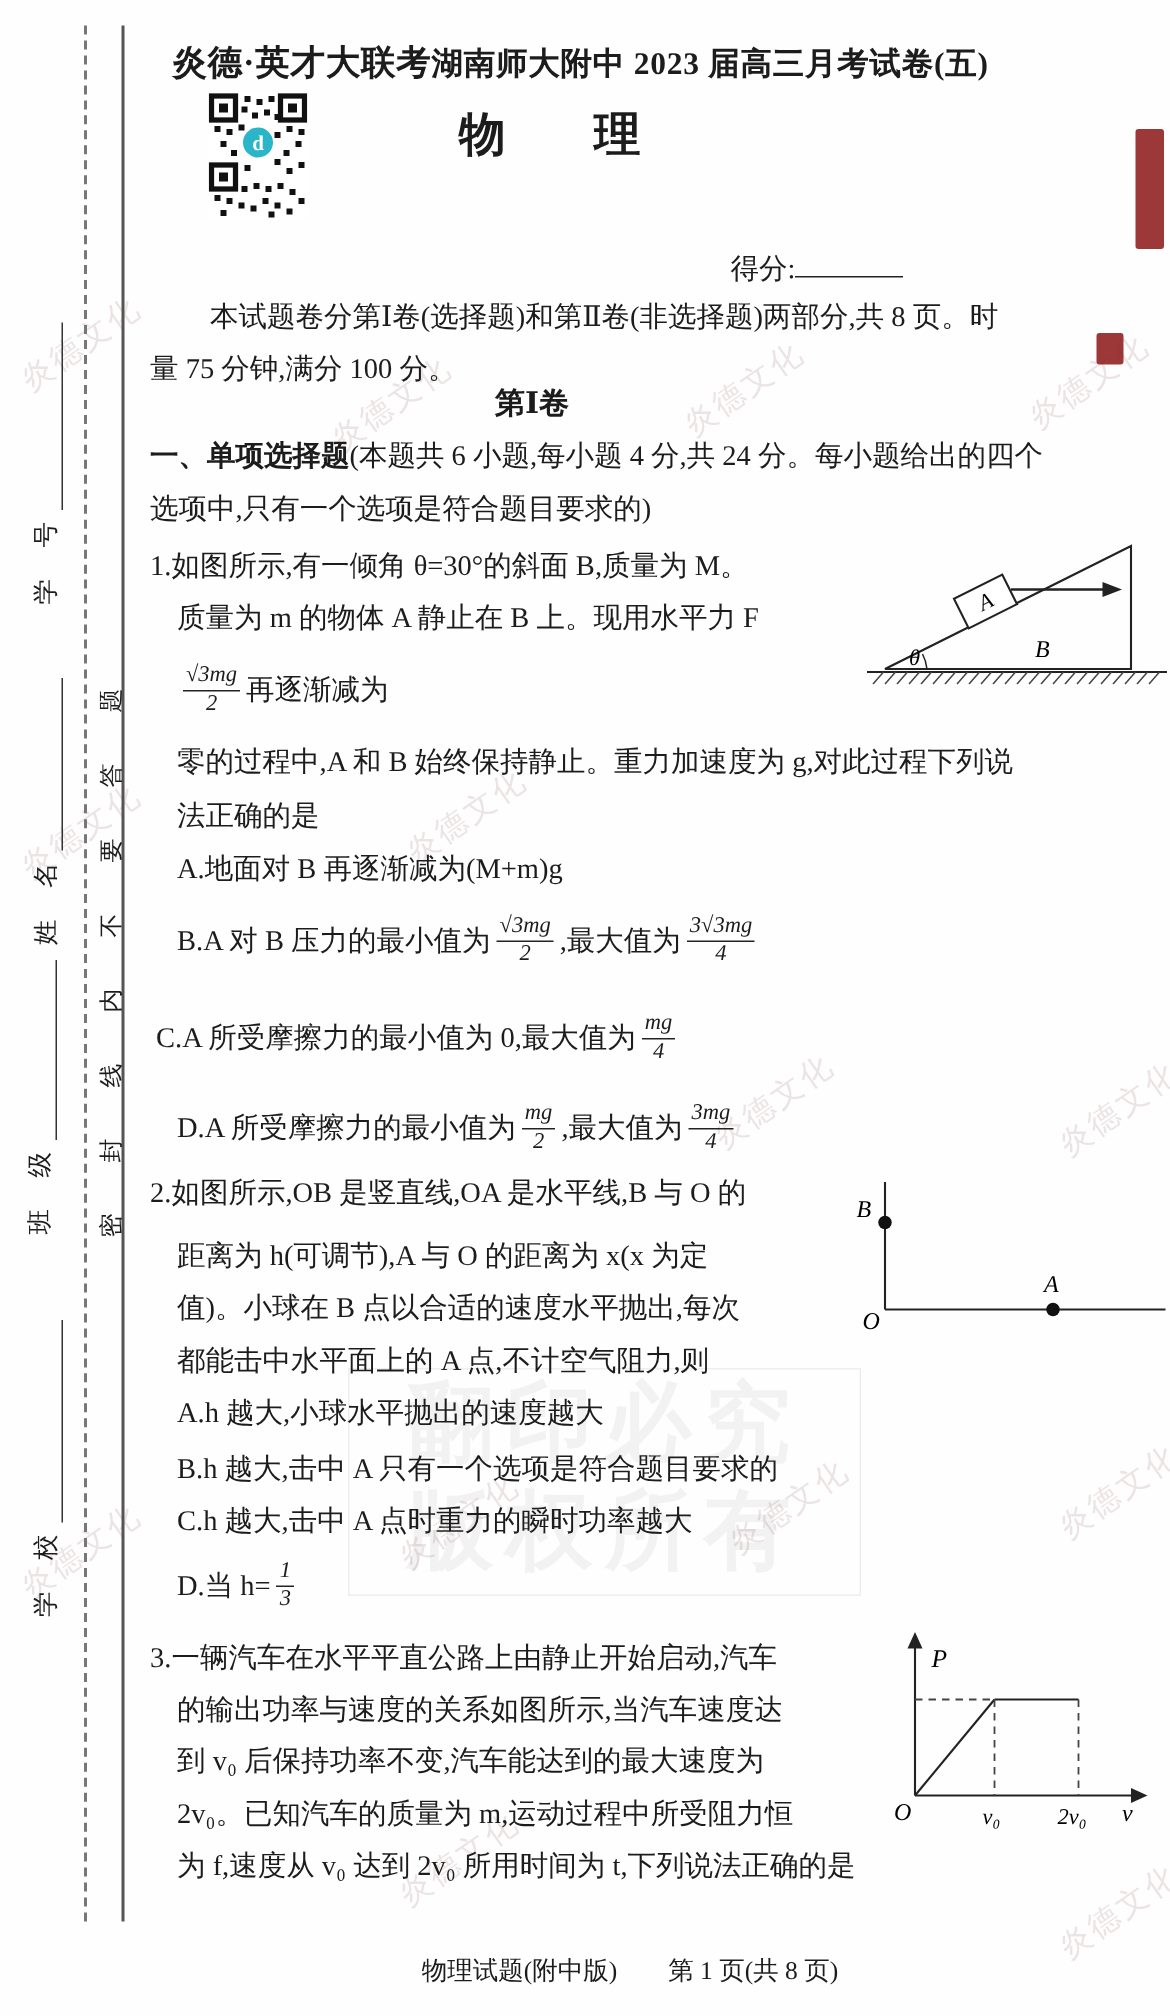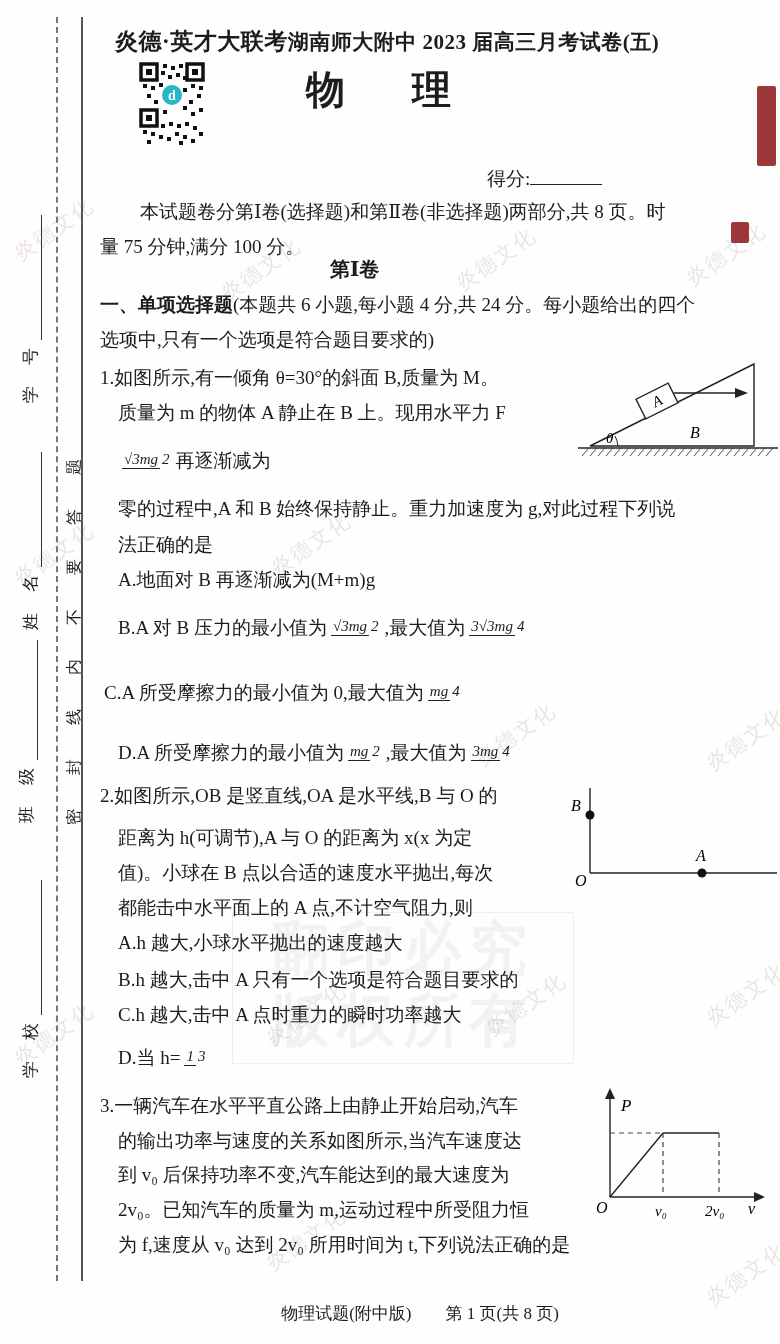--- a/index.html
+++ b/index.html
@@ -4,21 +4,21 @@
 <style>
   html,body{margin:0;padding:0;}
   body{
     width:780px;height:1344px;position:relative;overflow:hidden;
     background:#fefefe;color:#1c1c1c;
     font-family:"Liberation Serif","DejaVu Serif",serif;
   }
   .t{position:absolute;white-space:nowrap;font-size:19px;line-height:23px;z-index:3;}
   .bold{font-weight:bold;}
   .mline{display:flex;align-items:center;height:44px;}
-  .frac{display:inline-flex;flex-direction:row;align-items:center;margin:0 4px;
+  .frac{display:inline-flex;flex-direction:column;align-items:center;margin:0 4px;
         font-size:15px;line-height:1.15;font-style:italic;}
   .frac .num{border-bottom:1.3px solid #222;padding:0 2px;}
   .frac .den{padding:0 2px;}
   
   .mline-dashed{position:absolute;left:56px;top:17px;height:1264px;border-left:2px dashed #777;z-index:2;}
   .mline-solid{position:absolute;left:81px;top:17px;height:1264px;border-left:2px solid #555;z-index:2;}
   .vfield{position:absolute;transform:rotate(-90deg);transform-origin:0 0;
           display:flex;align-items:flex-end;font-size:17px;letter-spacing:2px;z-index:3;}
   .vblank{display:inline-block;border-bottom:1.5px solid #333;height:15px;margin-left:6px;}
   .vseal{position:absolute;transform:rotate(-90deg);transform-origin:0 0;
@@ -127,21 +127,21 @@
       <rect x="36" y="70" width="4" height="4"></rect>
       <rect x="44" y="73" width="4" height="4"></rect>
     <rect x="52" y="77" width="4" height="4"></rect>
       <rect x="8" y="78" width="4" height="4"></rect>
       <rect x="40" y="79" width="4" height="4"></rect>
   </g>
   <circle cx="33" cy="33" r="10" fill="#2ab5c8"></circle>
   <text x="33" y="38" text-anchor="middle" font-size="14" font-weight="bold" fill="#fff">d</text>
 </svg>
 
-<div class="t bold" style="left:306px;top:78px;font-size:39px;letter-spacing:14px">物　理</div>
+<div class="t bold" style="left:306px;top:78px;font-size:31px;letter-spacing:14px">物　理</div>
 
 <div class="t" style="left:487px;top:165px">
   <span>得分:</span><span class="score-blank"></span>
 </div>
 
 <div class="t" style="left:140px;top:200px">本试题卷分第Ⅰ卷(选择题)和第Ⅱ卷(非选择题)两部分,共 8 页。时</div>
 <div class="t" style="left:100px;top:235px">量 75 分钟,满分 100 分。</div>
 <div class="t bold" style="left:330px;top:258px;font-size:20px">第Ⅰ卷</div>
 <div class="t" style="left:100px;top:293px">
   <span class="bold">一、单项选择题</span><span>(本题共 6 小题,每小题 4 分,共 24 分。每小题给出的四个</span>

